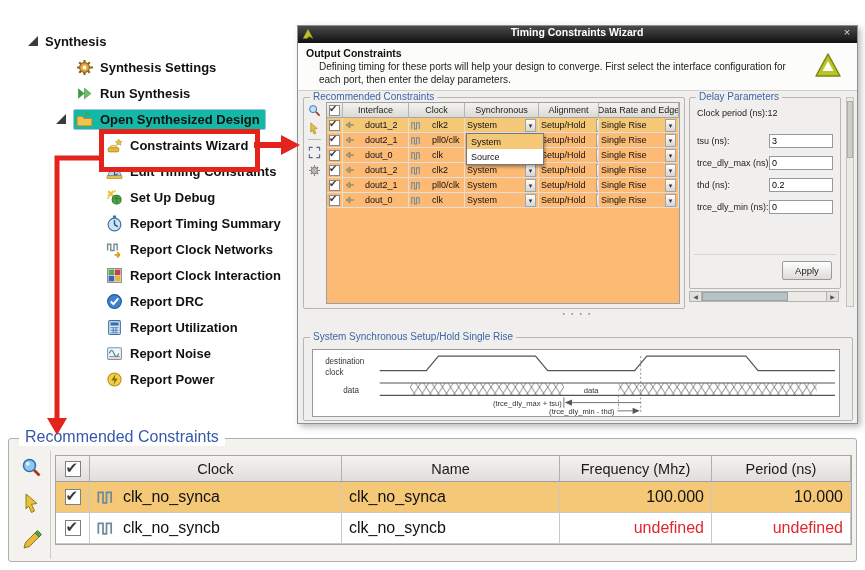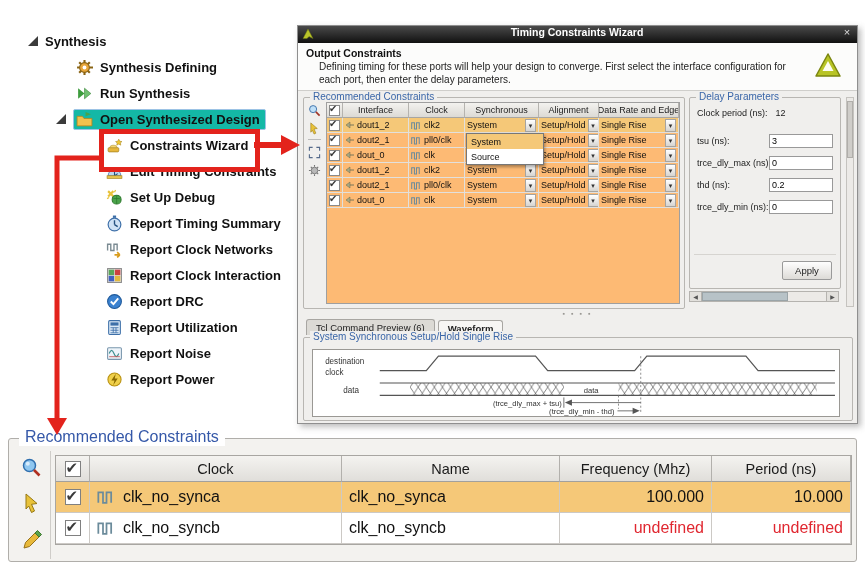--- a/index.html
+++ b/index.html
@@ -35,36 +35,36 @@
   .gleg{position:absolute;top:-7px;left:6px;font-size:10px;color:#3a66a8;background:#f0efed;padding:0 3px;line-height:1.2;}
   .gb-constraints{left:5px;top:7px;width:380px;height:210px;}
   .minitool{position:absolute;left:1px;top:5px;width:19px;bottom:4px;display:flex;flex-direction:column;align-items:center;gap:5px;}
   .mico{width:13px;height:13px;}
   .msep{width:13px;height:0;border-top:1px solid #bbb;}
   .wtable{position:absolute;left:22px;top:4px;width:354px;bottom:4px;background:#fdba74;border:1px solid #9f9f9f;box-sizing:border-box;}
   .wgrid{display:grid;grid-template-columns:16px 66px 56px 74px 60px 80px;}
   .wh{height:14px;background:linear-gradient(#f3f2ef,#dcdad5);border-right:1px solid #b5b3af;border-bottom:1px solid #a8a6a2;
       font-size:9px;display:flex;align-items:center;justify-content:center;color:#222;white-space:nowrap;overflow:hidden;}
   .wc{height:15px;border-right:1px solid #e2e0dc;border-bottom:1px solid #e2e0dc;font-size:9px;color:#111;
-      display:flex;align-items:center;gap:2px;padding:0 2px;white-space:nowrap;overflow:hidden;box-sizing:border-box;}
+      display:flex;align-items:center;gap:10px;padding:0 2px;white-space:nowrap;overflow:hidden;box-sizing:border-box;}
   .row-hl{background:#f5c878;}
   .cb{width:9px;height:9px;border:1px solid #8a8a8a;background:#fff;position:relative;flex:none;}
   .cb.checked::after{content:"✔";position:absolute;left:-1px;top:-3px;font-size:10px;color:#3a3a3a;}
   .cbbig{width:14px;height:14px;border:1px solid #808080;background:#fff;position:relative;flex:none;}
   .cbbig.checked::after{content:"✔";position:absolute;left:0px;top:-3px;font-size:15px;color:#3a3a3a;}
   .ddbtn{margin-left:auto;width:9px;height:11px;flex:none;background:linear-gradient(#fff,#d6d4d0);border:1px solid #a6a4a0;
          display:flex;align-items:center;justify-content:center;}
   .ddbtn::after{content:"▾";font-size:7px;color:#333;line-height:1;}
   .popup{position:absolute;left:139px;top:30px;width:76px;background:#fff;border:1px solid #777;
          box-shadow:1px 2px 3px rgba(0,0,0,.35);z-index:5;}
   .opt{height:15px;font-size:9px;display:flex;align-items:center;padding:0 4px;color:#111;}
   .opt.sel{background:#f5c878;}
   .gb-delay{left:391px;top:7px;width:150px;height:190px;}
   .dprow{position:absolute;left:7px;right:7px;height:14px;font-size:9px;color:#222;display:flex;align-items:center;}
-  .dprow .dval{margin-left:8px;}
+  .dprow .dval{}
   .dinp{position:absolute;right:0;top:0;width:58px;height:12px;border:1px solid #999;font-size:9px;
         font-family:"Liberation Sans",sans-serif;padding:0 2px;background:#fff;}
   .dpsep{position:absolute;left:4px;right:4px;top:156px;border-top:1px solid #d6d4d0;}
   .applybtn{position:absolute;right:8px;top:163px;width:48px;height:17px;background:linear-gradient(#fefefe,#dddbd7);
             border:1px solid #9a9a9a;border-radius:2px;font-size:9.5px;display:flex;align-items:center;justify-content:center;color:#222;}
   .hscroll{position:absolute;left:391px;top:201px;width:150px;height:11px;background:#eceae7;border:1px solid #b5b3af;
            box-sizing:border-box;display:flex;align-items:stretch;}
   .harr{width:11px;background:#e2e0dc;border-right:1px solid #b5b3af;font-size:6px;display:flex;align-items:center;justify-content:center;color:#555;}
   .harr.r{border-right:none;border-left:1px solid #b5b3af;}
   .hthumb{width:84px;background:#b7c2c7;border:1px solid #9aa4a8;}
@@ -109,21 +109,21 @@
     <span class="tlabel">Synthesis</span>
   </div>
   <div class="trow lvl1">
     <span class="ticon">
         <svg viewBox="0 0 16 16">
           <path d="M8 1v3M8 12v3M1 8h3M12 8h15M3 3l2 2M11 11l2 2M13 3l-2 2M5 11l-2 2" stroke="#8a6414" stroke-width="2"></path>
           <circle cx="8" cy="8" r="4.6" fill="#e8a63a" stroke="#8a6414"></circle>
           <circle cx="8" cy="8" r="1.8" fill="#fff"></circle>
         </svg>
       </span>
-    <span class="tlabel">Synthesis Defining</span>
+    <span class="tlabel">Synthesis Settings</span>
   </div>
   <div class="trow lvl1">
     <span class="ticon">
         <svg viewBox="0 0 16 16">
           <path d="M2 3l6 5-6 5z" fill="#3d9c3d"></path>
           <path d="M8 3l6 5-6 5z" fill="#6fbf6f" stroke="#2c7a2c" stroke-width=".5"></path>
         </svg>
       </span>
     <span class="tlabel">Run Synthesis</span>
   </div>
@@ -498,24 +498,20 @@
       <span class="hthumb"></span>
       <span style="flex:1"></span>
       <span class="harr r">▶</span>
     </div>
     <div class="vscroll">
         <span class="vthumb"></span>
       </div>
 
     <div class="splitter">▪ ▪ ▪ ▪</div>
 
-    <div class="tabs">
-      <span class="tab">Tcl Command Preview (6)</span>
-      <span class="tab active">Waveform</span>
-    </div>
 
     <div class="gbox gb-wave">
       <span class="gleg">System Synchronous Setup/Hold Single Rise</span>
       <div class="wavebox">
         <svg viewBox="0 0 520 64" preserveAspectRatio="none">
           <defs>
             <pattern id="hx" width="8" height="12" patternUnits="userSpaceOnUse">
               <path d="M0 0L8 12M8 0L0 12" stroke="#555" stroke-width="0.7" fill="none"></path>
             </pattern>
           </defs>

